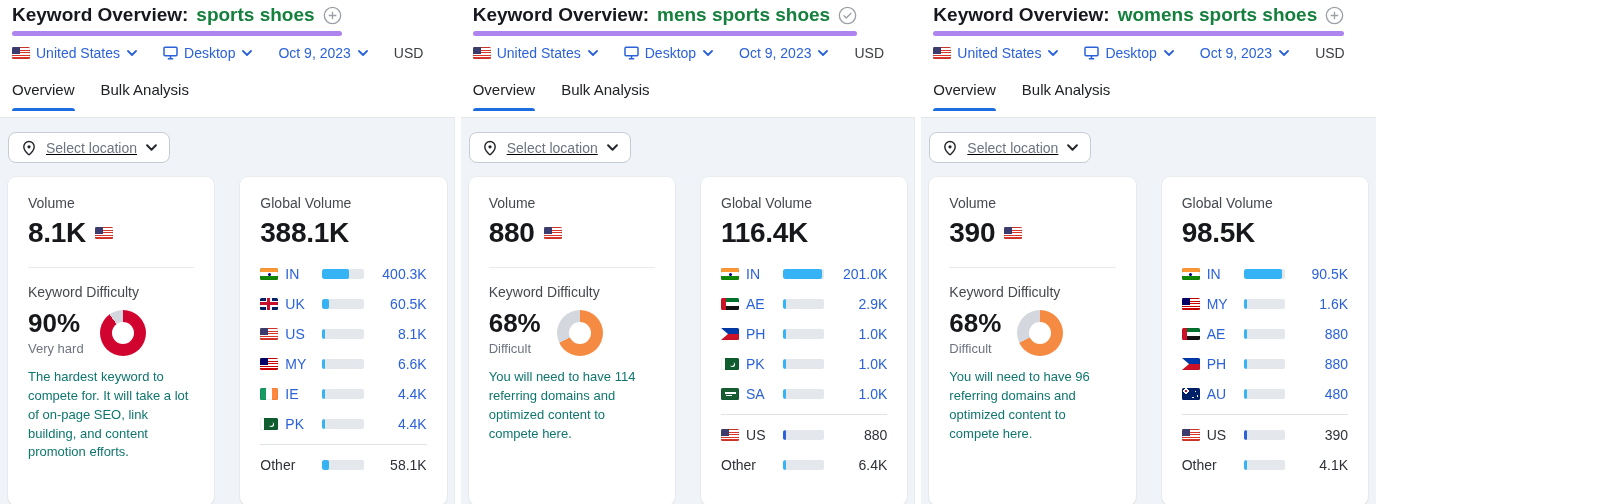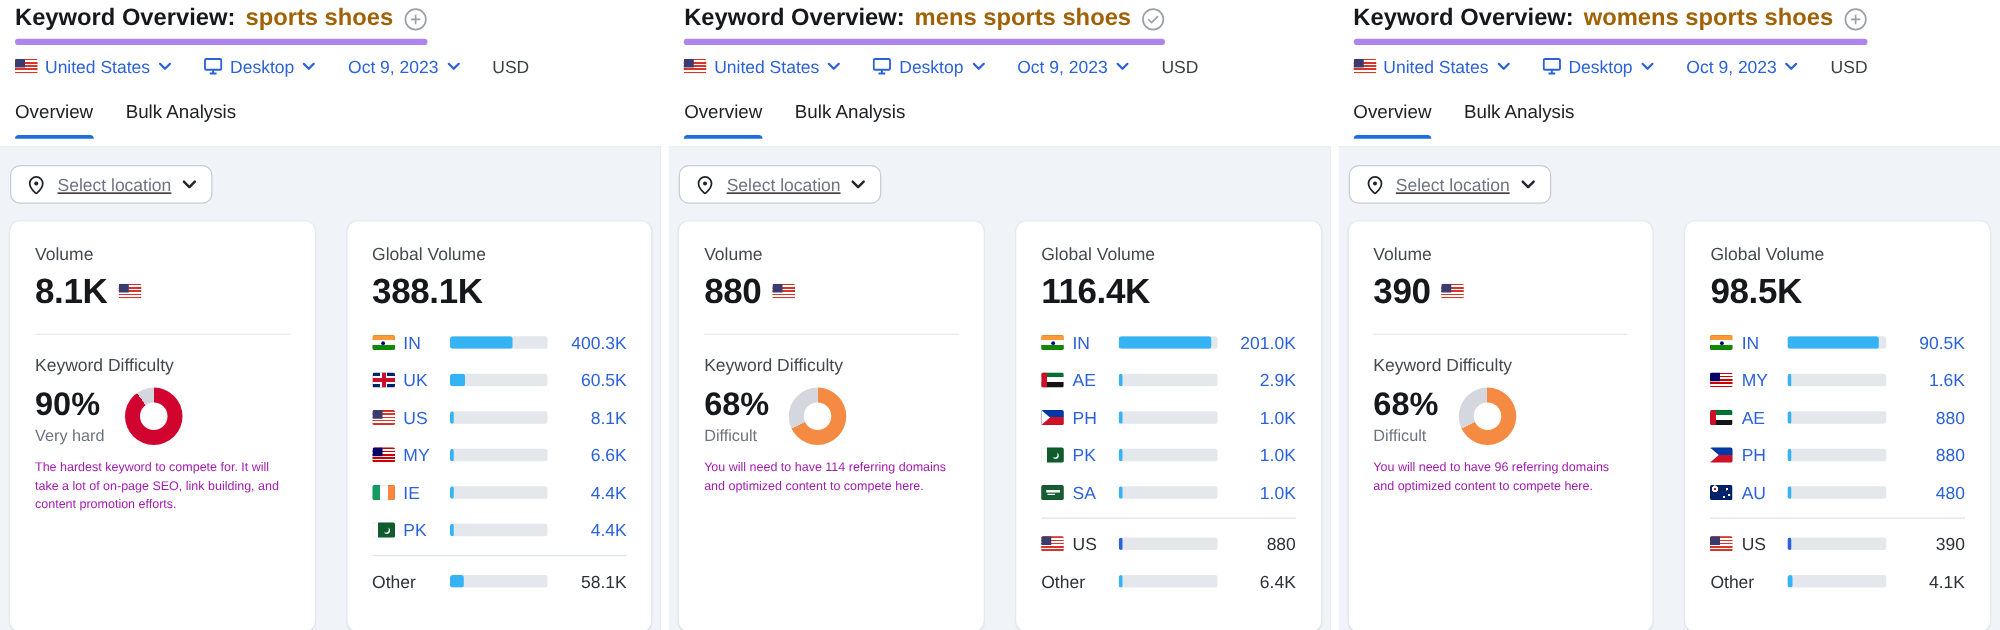--- a/index.html
+++ b/index.html
@@ -1,28 +1,28 @@
 <!DOCTYPE html>
 <html><head>
 <meta charset="utf-8">
 <style>
   * { margin:0; padding:0; box-sizing:border-box; }
   html,body { width:1600px; height:504px; overflow:hidden; background:#fff;
     font-family:"Liberation Sans", sans-serif; color:#1c1e21; }
-  .app { display:flex; width:1600px; height:504px; }
+  .app { display:flex; width:1376px; height:504px; }
   .panel { flex:1; min-width:0; display:flex; flex-direction:column; background:#fff; }
   .panel + .panel { border-left:6px solid #fff; box-shadow:-1px 0 0 #e8eaee; }
 
   
   .panel-header { background:#fff; padding:4px 12px 0 12px; height:118px; position:relative; }
   .panel-header::after { content:''; position:absolute; left:0; right:0; bottom:0; height:1px; background:#e4e6ea; }
   .title-wrap { display:inline-block; }
   .title-line { display:flex; align-items:center; gap:8px; white-space:nowrap; }
   .title-prefix { font-size:19px; font-weight:700; color:#16181d; }
-  .title-kw { font-size:19px; font-weight:600; color:#a16207; }
+  .title-kw { font-size:19px; font-weight:600; color:#15803d; }
   .title-icon { display:inline-flex; color:#9aa0a6; }
   .title-underline { height:5px; border-radius:3px; background:#ae85ee; margin-top:5px; }
   .filters { display:flex; align-items:center; gap:26px; margin-top:9px; font-size:14px; }
   .filter { display:inline-flex; align-items:center; gap:6px; color:#2b62d9; cursor:pointer; white-space:nowrap; }
   .filter .chev { display:inline-flex; color:#2b62d9; margin-left:1px; }
   .currency { color:#3c4043; font-size:14px; }
   .tabs { display:flex; gap:26px; margin-top:20px; }
   .tab { position:relative; font-size:15px; color:#202226; padding-bottom:13px; cursor:pointer; white-space:nowrap; }
   .tab.active::after { content:''; position:absolute; left:0; right:0; bottom:0; height:3px; border-radius:3px 3px 0 0; background:#1c6ee0; }
 
@@ -38,21 +38,21 @@
   .card-label { font-size:14px; color:#45494f; }
   .big-num { font-size:28px; font-weight:700; color:#17181c; letter-spacing:-.3px; margin-top:6px;
     display:flex; align-items:center; gap:9px; }
   .vol-divider { border:none; border-top:1px solid #e7e9ed; margin:18px 0 16px 0; }
   .kd-title { font-size:14px; color:#45494f; }
   .kd-row { display:flex; align-items:flex-start; gap:16px; margin-top:8px; }
   .kd-pct { font-size:26px; font-weight:700; color:#17181c; }
   .kd-level { font-size:13px; color:#6d7480; margin-top:2px; }
   .donut { width:46px; height:46px; border-radius:50%; position:relative; flex:none; margin-top:2px; }
   .donut::after { content:''; position:absolute; inset:12px; background:#fff; border-radius:50%; }
-  .kd-desc { font-size:10px; color:#a21caf; line-height:1.45; margin-top:12px; }
+  .kd-desc { font-size:13px; color:#0f766e; line-height:1.45; margin-top:12px; }
 
   
   .gv-rows { margin-top:10px; }
   .gv-row { display:flex; align-items:center; height:30px; gap:7px; }
   .gv-row .code { width:30px; flex:none; font-size:14px; color:#2b62d9; }
   .gv-row .code.wide { width:55px; }
   .gv-row.muted .code { color:#2e3138; }
   .bar-track { flex:1; height:10px; background:#e4e7ec; border-radius:2px; overflow:hidden; }
   .bar-fill { height:100%; background:#35b3f5; border-radius:2px; min-width:3px; }
   .bar-fill.dark { background:#2b62d9; }

